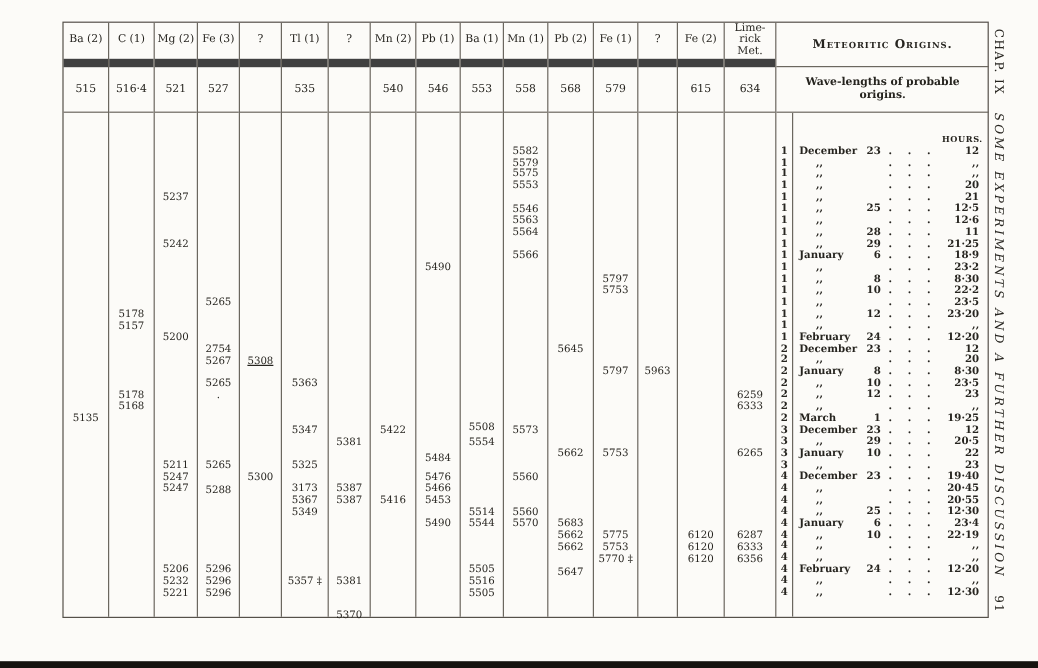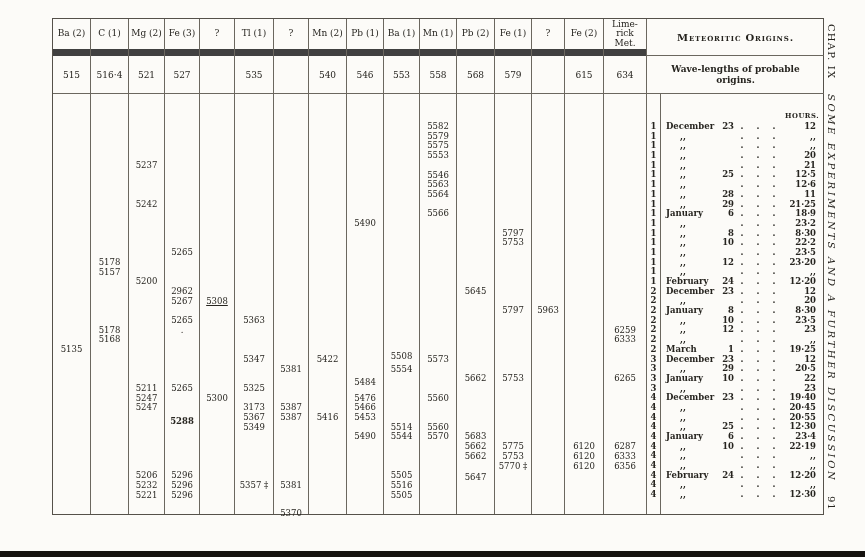--- a/index.html
+++ b/index.html
@@ -96,26 +96,26 @@
             <div class="val" style="top: 377.2px;">5206</div>
             <div class="val" style="top: 386.9px;">5232</div>
             <div class="val" style="top: 396.6px;">5221</div>
           </div>
         </div>
         <div class="col" style="width: 35px;">
           <div class="col-head">Fe (3)</div>
           <div class="col-wave">527</div>
           <div class="col-data">
             <div class="val" style="top: 154.1px;">5265</div>
-            <div class="val" style="top: 192.9px;">2962</div>
+            <div class="val" style="top: 192.9px;">2754</div>
             <div class="val" style="top: 202.6px;">5267</div>
             <div class="val" style="top: 222px;">5265</div>
             <div class="val" style="top: 231.7px;">.</div>
             <div class="val" style="top: 289.9px;">5265</div>
-            <div class="val" style="top: 323px; font-weight: bold;">5288</div>
+            <div class="val" style="top: 311px;">5288</div>
             <div class="val" style="top: 377.2px;">5296</div>
             <div class="val" style="top: 386.9px;">5296</div>
             <div class="val" style="top: 396.6px;">5296</div>
           </div>
         </div>
         <div class="col" style="width: 35px;">
           <div class="col-head">?</div>
           <div class="col-wave"></div>
           <div class="col-data">
             <div class="val" style="top: 202.6px; text-decoration: underline;">5308</div>

